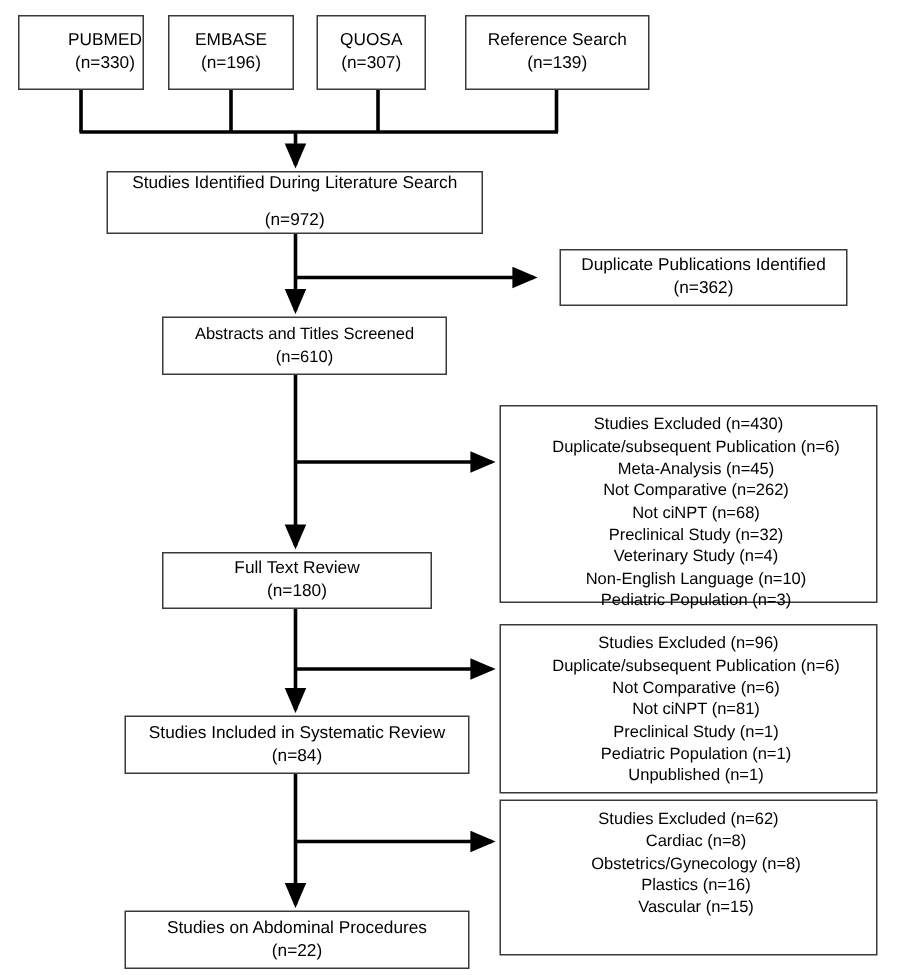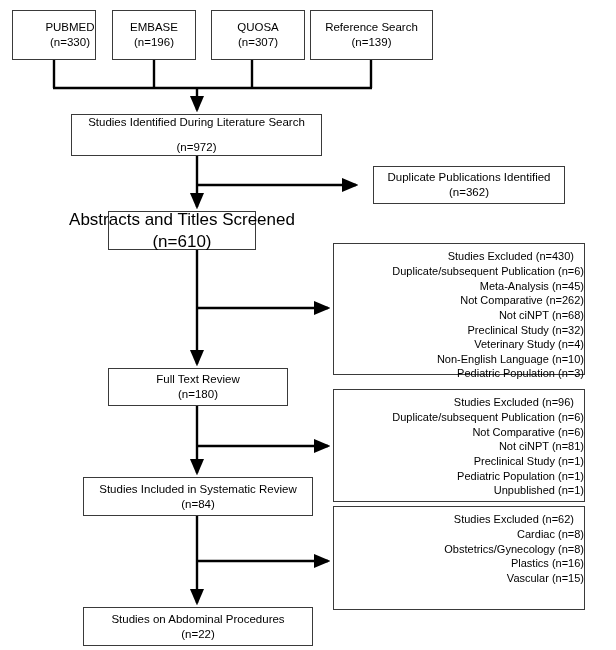--- a/index.html
+++ b/index.html
@@ -38,50 +38,51 @@
     z-index: 2;
   }
   .node .line1, .node .line2 {
     display: block;
     white-space: nowrap;
   }
   
   .src { font-size: 11.5px; }
   #src-pubmed   { left: 12px;  top: 10px; width: 84px;  height: 50px; padding-left: 32px; }
   #src-embase   { left: 112px; top: 10px; width: 84px;  height: 50px; }
-  #src-quosa    { left: 211px; top: 10px; width: 94px;  height: 50px; }
+  #src-quosa    { left: 211px; top: 10px; width: 73px;  height: 50px; }
   #src-refsearch{ left: 310px; top: 10px; width: 123px; height: 50px; }
 
   
   #node-identified {
     left: 71px; top: 114px; width: 251px; height: 42px; font-size: 11.5px; justify-content: space-between;
   }
   #node-screened {
-    left: 108px; top: 211px; width: 148px; height: 39px; font-size: 17px;
+    left: 108px; top: 211px; width: 190px; height: 39px; font-size: 11px;
   }
   #node-fulltext {
     left: 108px; top: 368px; width: 180px; height: 38px; font-size: 11.5px;
   }
   #node-included {
     left: 83px; top: 477px; width: 230px; height: 39px; font-size: 11.5px;
   }
   #node-abdominal {
     left: 83px; top: 607px; width: 230px; height: 39px; font-size: 11.5px;
   }
 
   
   #node-duplicates {
     left: 373px; top: 166px; width: 192px; height: 38px; font-size: 11.5px;
   }
   .excl {
-    align-items: flex-end;
+    align-items: center;
     justify-content: flex-start;
     text-align: left;
     font-size: 11px;
     padding: 5px 0 5px 10px;
+    margin-top: 27px;
   }
   .excl .excl-title {
     text-align: center;
     display: block;
     padding-right: 10px;
     white-space: nowrap;
     margin-bottom: 1px;
   }
   .excl .excl-item {
     display: block;

